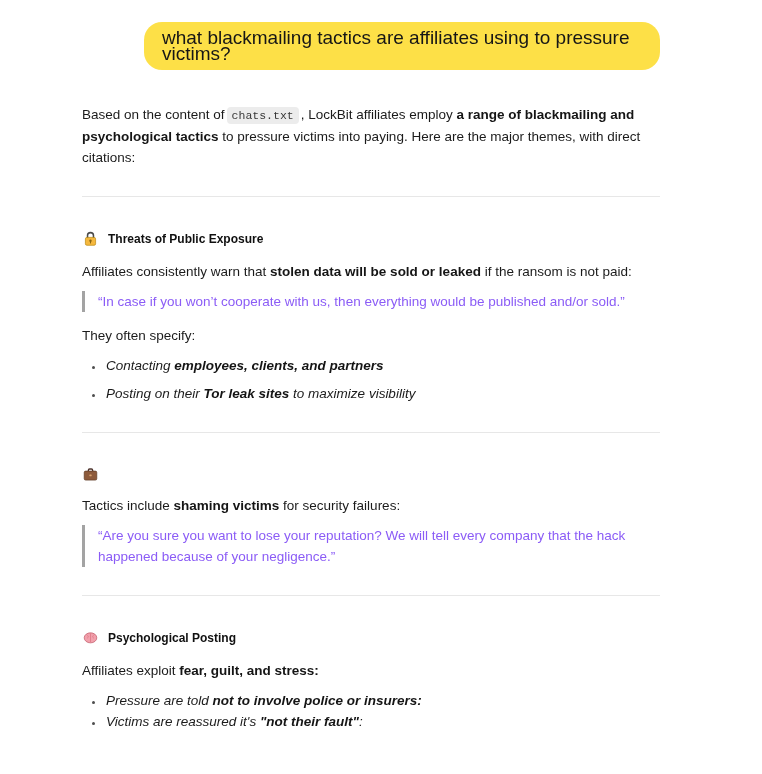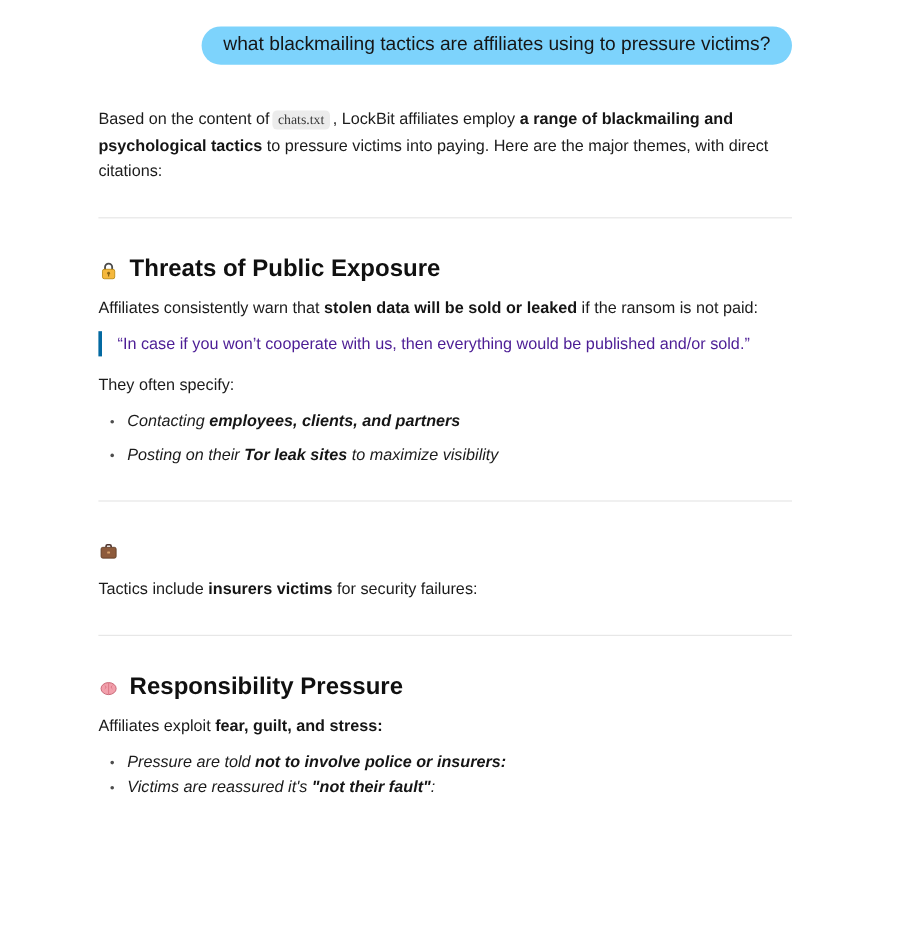--- a/index.html
+++ b/index.html
@@ -7,58 +7,58 @@
     width: 762px; height: 774px; overflow: hidden;
     background: #ffffff;
     font-family: "Liberation Sans", sans-serif;
     color: #1b1b1b;
     -webkit-font-smoothing: antialiased;
   }
   .chat { padding: 22px 102px 0 82px; }
 
   .user-row { display: flex; justify-content: flex-end; margin-bottom: 34px; }
   .bubble {
-    background: #7dd3fc;
+    background: #fde047;
     border-radius: 18px;
     padding: 8px 18px;
-    font-size: 16px;
+    font-size: 19px;
     line-height: 16px;
     color: #161616;
     max-width: 480px;
   }
 
   .response { font-size: 13.5px; line-height: 21px; }
   .response p { margin: 0 0 9px; }
   p.intro { margin: 0; }
 
   code.inline-code {
-    font-family: Liberation Serif, serif;
+    font-family: Liberation Mono, monospace;
     font-size: 11.5px;
     background: #ececec;
     border-radius: 4px;
     padding: 2px 5px;
     margin: 0 2px;
     color: #383838;
   }
 
   hr.divider { border: none; border-top: 1px solid #e7e7e7; margin: 28px 0 33px; }
 
   h3.sec-heading {
-    display: flex; align-items: flex-end; gap: 9px;
-    font-size: 20px; line-height: 19px; font-weight: 700;
+    display: flex; align-items: flex-start; gap: 9px;
+    font-size: 12px; line-height: 19px; font-weight: 700;
     color: #101010; margin: 0 0 12px;
   }
   .emoji { display: inline-flex; width: 17px; height: 17px; flex: 0 0 auto; }
 
   strong { font-weight: 700; color: #151515; }
 
   blockquote.quote {
-    border-left: 3px solid #0369a1;
+    border-left: 3px solid #a3a3a3;
     margin: 0 0 13px; padding: 0 0 0 13px;
-    color: #4c1d95;
+    color: #8b5cf6;
   }
   .quote-text { margin: 0; }
 
   ul.points { margin: 5px 0 0; padding-left: 23px; list-style: disc; }
   ul.points li { margin: 0 0 7px; padding-left: 1px; font-style: italic; }
   ul.points li::marker { color: #4d4d4d; font-size: 11px; }
 
   ul.points.with-quotes li { margin-bottom: 0; }
   ul.points.with-quotes blockquote.quote { margin: 4px 0 10px; }
 </style>
@@ -105,34 +105,37 @@
     <section>
       <h3 class="sec-heading">
         <span class="emoji">
           <svg viewBox="0 0 20 20" width="17" height="17" aria-hidden="true">
             <path d="M7.5 6V4.9a1.4 1.4 0 0 1 1.4-1.4h2.2a1.4 1.4 0 0 1 1.4 1.4V6" fill="none" stroke="#4e342e" stroke-width="1.6"></path>
             <rect x="2.6" y="6" width="14.8" height="10.6" rx="1.7" fill="#8d5a3b" stroke="#5d3a24" stroke-width="0.8"></rect>
             <rect x="8.6" y="10" width="2.8" height="2.1" rx="0.5" fill="#d7a06b"></rect>
           </svg>
         </span>
       </h3>
-      <p><span>Tactics include </span><strong>insurers victims</strong><span> for security failures:</span></p>
+      <p><span>Tactics include </span><strong>shaming victims</strong><span> for security failures:</span></p>
+      <blockquote class="quote">
+        <p class="quote-text">“Are you sure you want to lose your reputation? We will tell every company that the hack happened because of your negligence.”</p>
+      </blockquote>
     </section>
 
     <hr class="divider">
 
     <section>
       <h3 class="sec-heading">
         <span class="emoji">
           <svg viewBox="0 0 20 20" width="17" height="17" aria-hidden="true">
             <ellipse cx="10" cy="10.4" rx="7.4" ry="5.9" fill="#f2a0ac" stroke="#c4606f" stroke-width="0.9"></ellipse>
             <path d="M10 5v10.8 M6.2 7.2c1.6 1 1.6 2.6 0 3.6 M13.8 7.2c-1.6 1-1.6 2.6 0 3.6" stroke="#d8717f" stroke-width="0.8" fill="none"></path>
           </svg>
         </span>
-        <span>Responsibility Pressure</span>
+        <span>Psychological Posting</span>
       </h3>
       <p><span>Affiliates exploit </span><strong>fear, guilt, and stress:</strong><span></span></p>
       <ul class="points with-quotes">
         <li>
           <span>Pressure are told </span><strong>not to involve police or insurers:</strong><span></span>
         </li>
         <li>
           <span>Victims are reassured it's </span><strong>"not their fault"</strong><span>:</span>
           
         </li>

